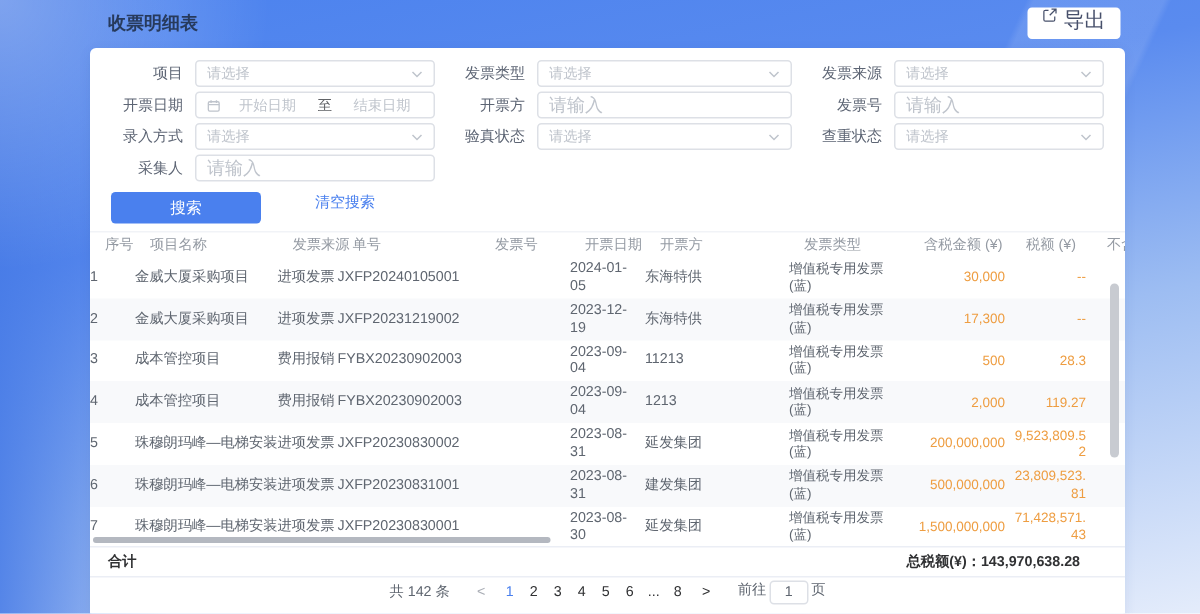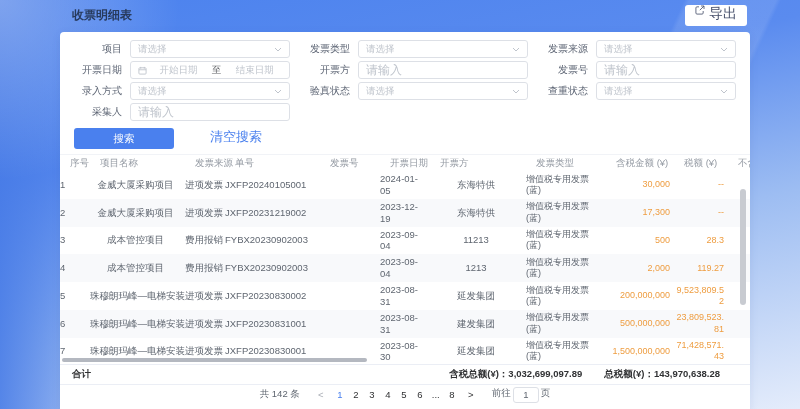--- a/index.html
+++ b/index.html
@@ -30,32 +30,32 @@
   .control { flex:1; height:18px; border:1px solid #dde0e6; border-radius:3px; background:#fff; display:flex; align-items:center; padding:0 7px; font-size:9.5px; color:#bfc4cc; overflow:hidden; }
   .control .ph { color:#bfc4cc; white-space:nowrap; }
   .control .chev { margin-left:auto; flex:none; display:flex; }
   .control input { border:none; outline:none; width:100%; font-size:12px; color:#5d6574; background:transparent; font-family:inherit; }
   .control input::placeholder { color:#bfc4cc; }
   .daterange .sep { color:#606266; font-size:9.5px; margin:0 6px; flex:none; }
   .daterange .ph { flex:1; text-align:center; }
   .daterange .cal { flex:none; margin-right:4px; display:flex; }
   .filter-actions { display:flex; gap:36px; margin:7px 0 0 8px; }
   .search-btn { width:100px; height:21px; background:#4a80ee; color:#fff; border:none; border-radius:3px; font-size:10.5px; cursor:pointer; font-family:inherit; }
-  .clear-link { color:#4a80ee; font-size:13px; cursor:pointer; }
+  .clear-link { color:#4a80ee; font-size:10px; cursor:pointer; }
   
   .table-section { position:relative; border-top:1px solid #f1f3f7; height:210px; overflow:hidden; }
   .t-grid { display:grid; grid-template-columns:30px 95px 40px 95px 60px 50px 96px 80px 68px 54px 90px; padding-left:10px; width:768px; align-items:center; }
   .t-head { height:16px; font-size:9.5px; color:#949aa3; }
   .t-head > div { padding-right:4px; white-space:nowrap; overflow:hidden; }
   .t-row { min-height:19px; font-size:9.5px; color:#5f6670; padding:2px 0; line-height:1.25; }
   .t-row.even { background:#f8f9fb; }
   .t-row > div { padding-right:4px; overflow:hidden; }
   .c-type,.c-amount,.c-tax,.c-net { font-size:9px; }
   .c-amount,.c-tax,.c-net { color:#ee9d41; word-break:break-all;text-align:right; }
-  .c-project,.c-issuer,.c-source { white-space:nowrap;text-align:center; }
+  .c-project,.c-issuer,.c-source { white-space:nowrap; }
   .v-scrollbar { position:absolute; right:4px; top:34px; width:6px; height:116px; background:#c8cbd1; border-radius:3px; }
   .h-scrollbar { position:absolute; left:2px; bottom:2px; width:305px; height:4px; background:#b4b8c0; border-radius:2px; }
   
   .summary-row { height:20px; border-top:1px solid #ebeef5; display:flex; align-items:center; padding:0 30px 0 12px; font-size:9.5px; font-weight:bold; color:#303133; }
   .summary-label { margin-right:auto; }
   .summary-item { margin-left:22px; white-space:nowrap; }
   .summary-item .val { font-weight:bold; }
   
   .pagination-row { height:20px; border-top:1px solid #ebeef5; display:flex; align-items:center; justify-content:center; gap:4px; font-size:9.5px; color:#5f6670; }
   .pg-total { margin-right:10px; color:#5f6670; }
@@ -310,21 +310,20 @@
           <div class="c-tax">71,428,571.43</div>
           <div class="c-net">1,4</div>
         </div>
       </div>
     <div class="v-scrollbar"></div>
     <div class="h-scrollbar"></div>
   </div>
 
   <div class="summary-row">
     <span class="summary-label">合计</span>
-    <span class="summary-item"><span>含税总额(¥)：</span><span class="val">3,032,699,097.89</span></span>
     <span class="summary-item"><span>总税额(¥)：</span><span class="val">143,970,638.28</span></span>
   </div>
 
   <div class="pagination-row">
     <span class="pg-total">共 142 条</span>
     <span class="pg-arrow">&lt;</span>
     <span id="pg-pages" style="display:flex;align-items:center;">
         <span class="pg-page active">1</span>
         <span class="pg-page">2</span>
         <span class="pg-page">3</span>

